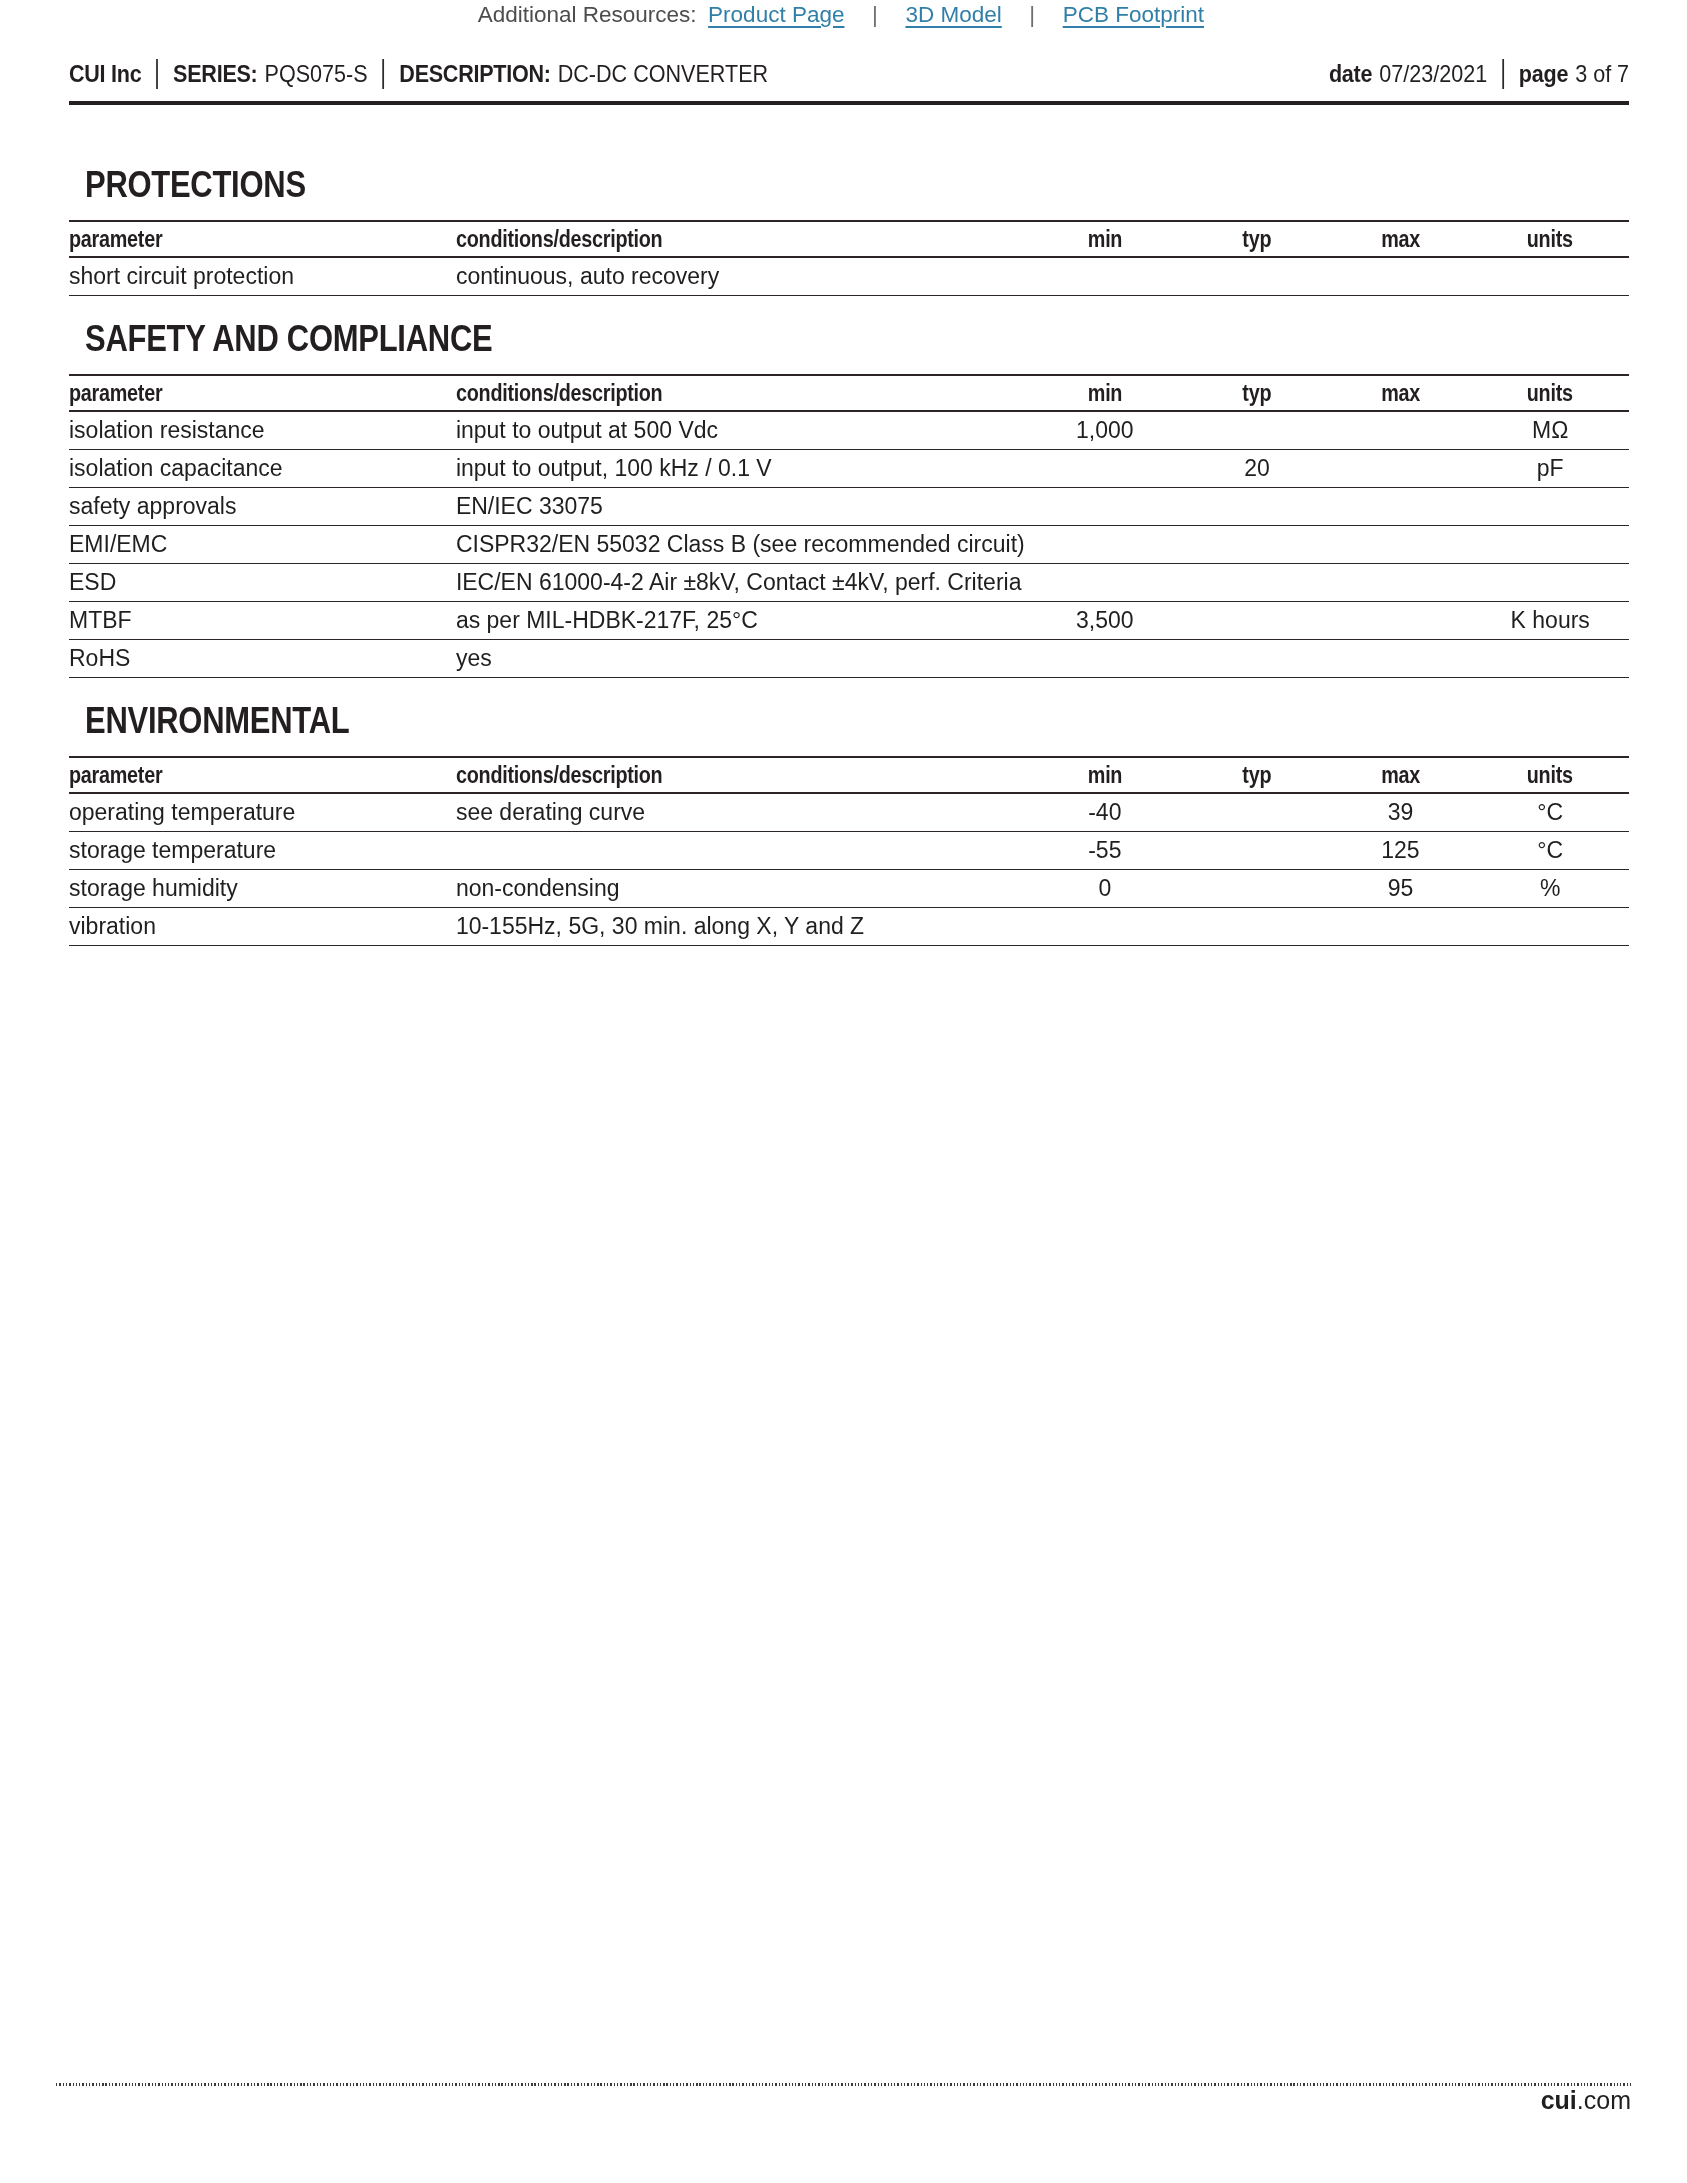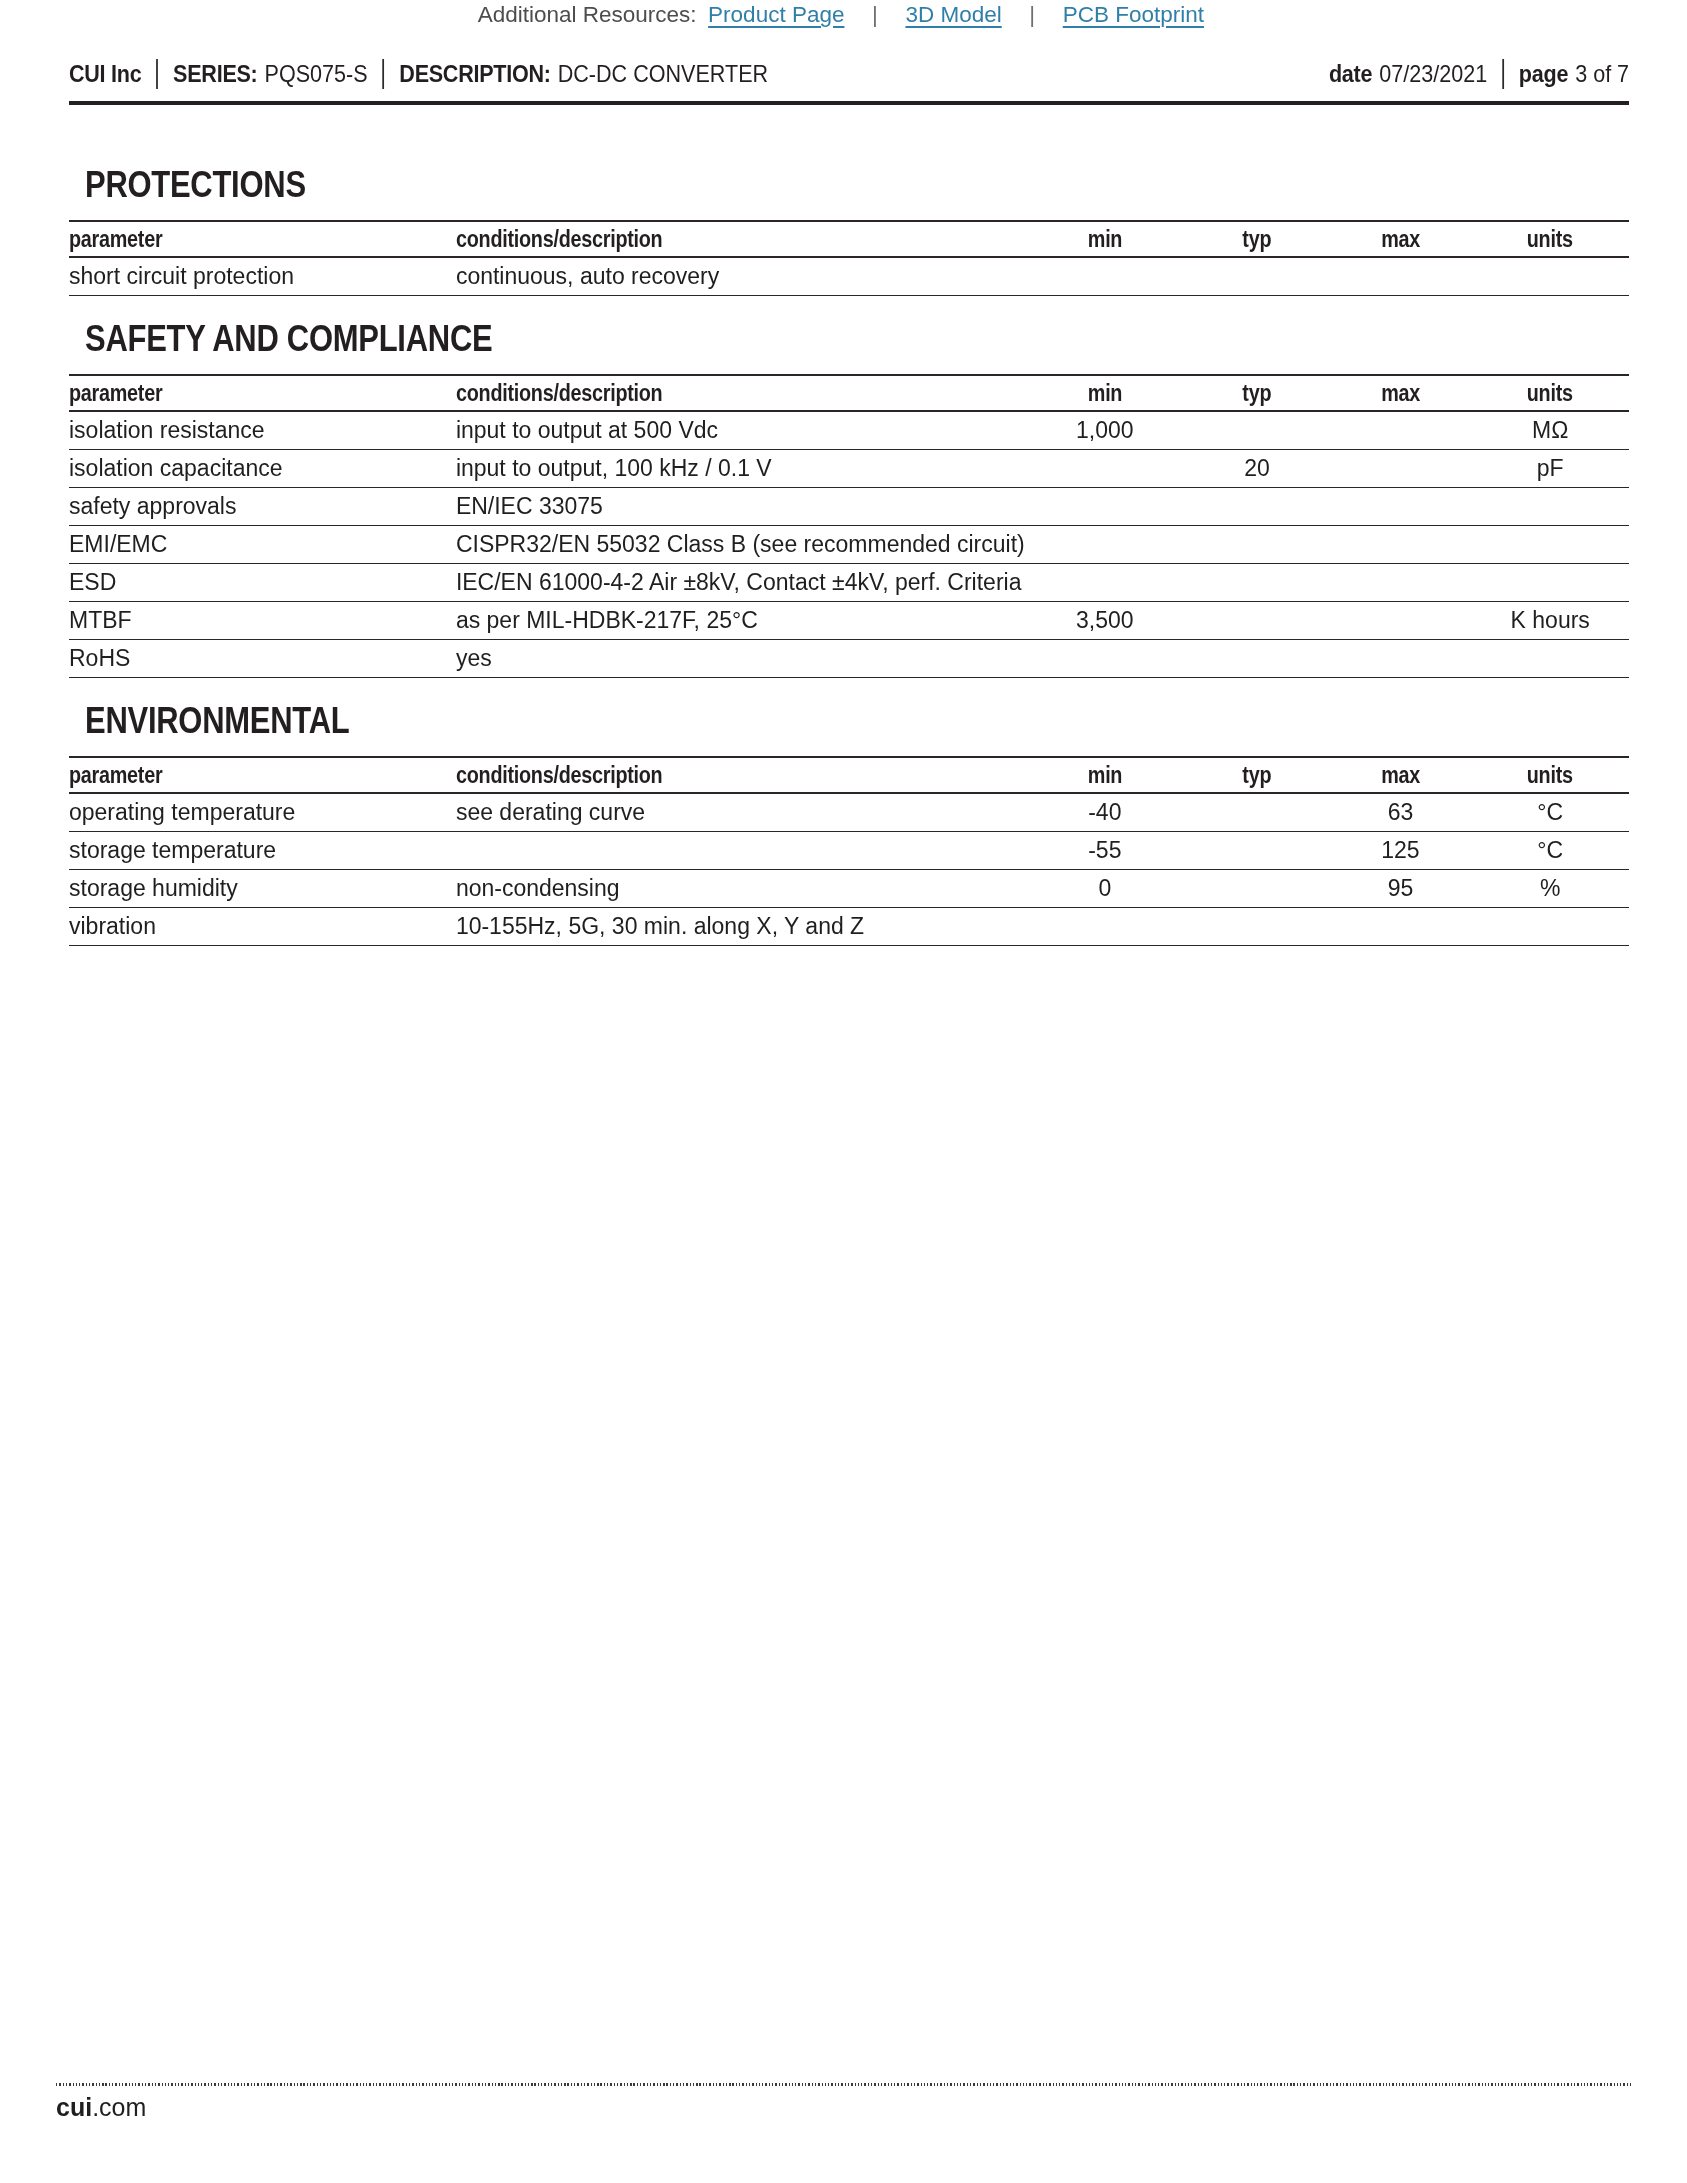--- a/index.html
+++ b/index.html
@@ -84,21 +84,21 @@
     white-space:nowrap; overflow:hidden;
   }
   tbody td.col-min, tbody td.col-typ, tbody td.col-max, tbody td.col-units { text-align:center; }
 
   
   .footer { position:absolute; left:56px; right:56px; top:2083px; }
   .dotted-rule {
     height:2.6px;
     background:repeating-linear-gradient(90deg, #3a3a3a 0 1.3px, transparent 1.3px 3.3px);
   }
-  .brand { text-align:left; margin-top:7px; font-size:25px; color:#1f1f1f; }
+  .brand { text-align:right; margin-top:0; font-size:25px; color:#1f1f1f; }
   .brand-bold { font-weight:bold; }
 </style>
 </head>
 <body>
 
 <div class="top-links">
   <span>Additional Resources:</span>
   <span class="link">Product Page</span>
   <span class="sep">|</span>
   <span class="link">3D Model</span>
@@ -262,21 +262,21 @@
         <th class="num"><span class="condensed">max</span></th>
         <th class="num"><span class="condensed">units</span></th>
       </tr>
     </thead>
     <tbody>
         <tr>
           <td class="col-param">operating temperature</td>
           <td class="col-cond">see derating curve</td>
           <td class="col-min">-40</td>
           <td class="col-typ"></td>
-          <td class="col-max">63</td>
+          <td class="col-max">39</td>
           <td class="col-units">°C</td>
         </tr>
         <tr>
           <td class="col-param">storage temperature</td>
           <td class="col-cond"></td>
           <td class="col-min">-55</td>
           <td class="col-typ"></td>
           <td class="col-max">125</td>
           <td class="col-units">°C</td>
         </tr>

